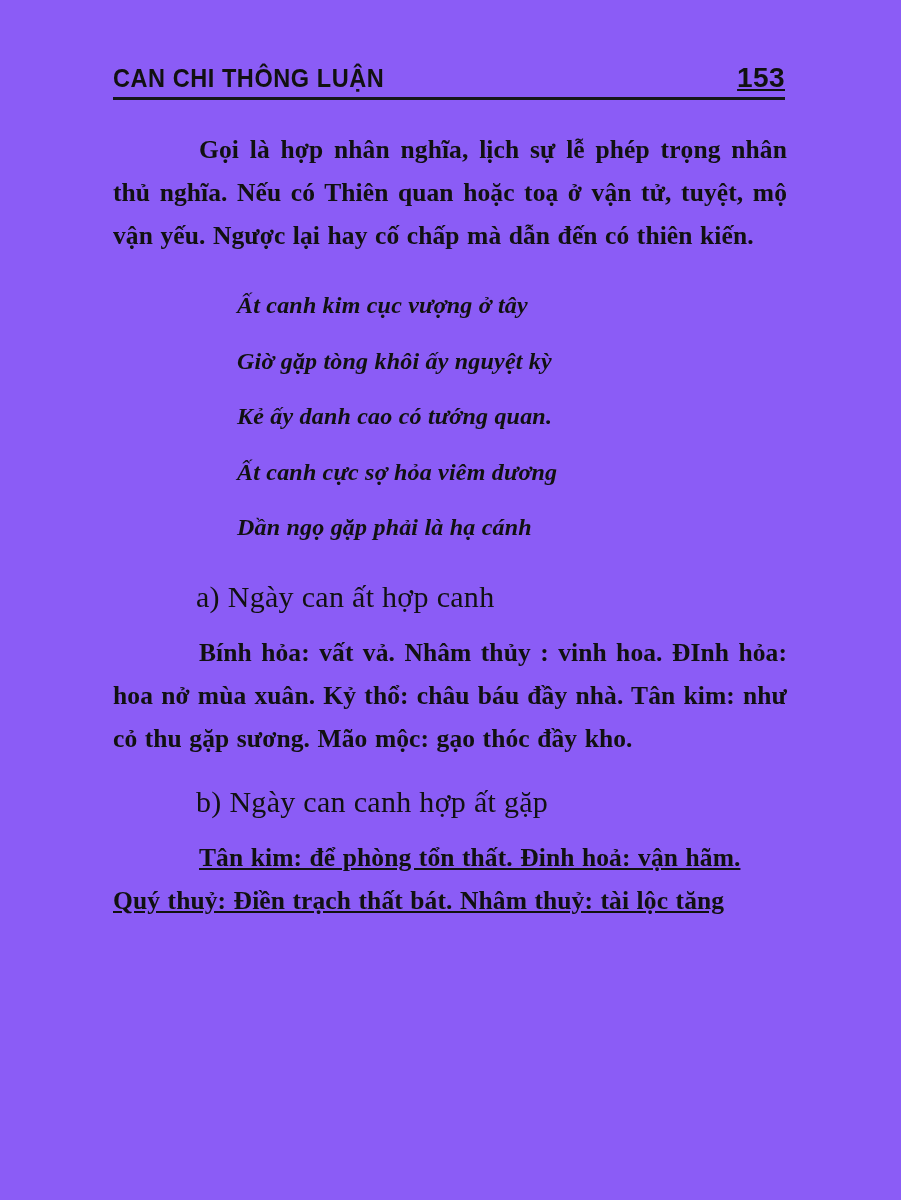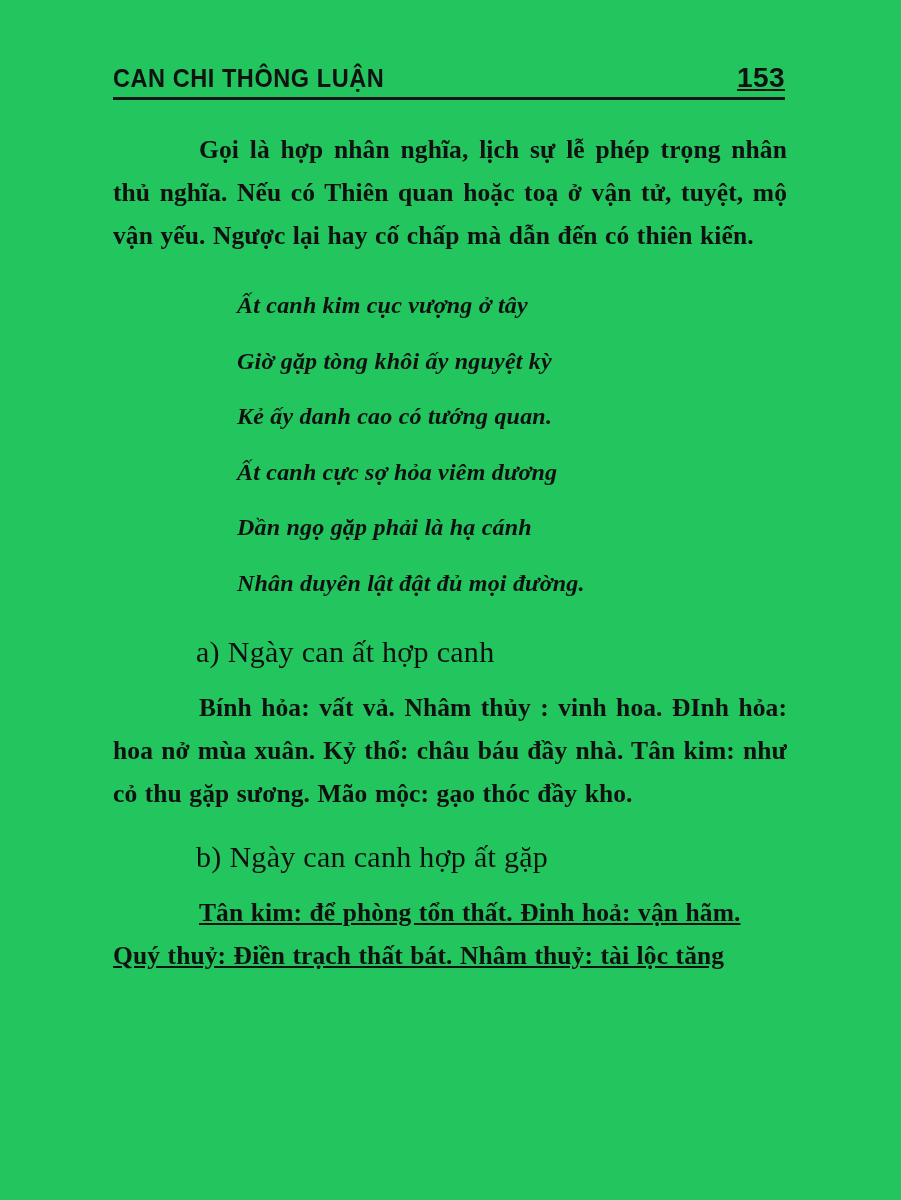--- a/index.html
+++ b/index.html
@@ -16,21 +16,21 @@
     color: #111111;
     position: relative;
   }
 
   .page {
     position: absolute;
     left: 0;
     top: 0;
     width: 901px;
     height: 1200px;
-    background: #22c55e;
+    background: #8b5cf6;
   }
 
   
   .running-head {
     position: absolute;
     left: 113px;
     top: 62px;
     width: 672px;
     display: flex;
     align-items: baseline;
@@ -134,21 +134,20 @@
     <p class="body-para">Gọi là hợp nhân nghĩa, lịch sự lễ phép trọng nhân thủ nghĩa. Nếu có Thiên quan hoặc toạ ở vận tử, tuyệt, mộ vận yếu. Ngược lại hay cố chấp mà dẫn đến có thiên kiến.</p>
 
     <div class="sp-after-intro"></div>
 
     <div class="poem">
       <div class="poem-line">Ất canh kim cục vượng ở tây</div>
       <div class="poem-line">Giờ gặp tòng khôi ấy nguyệt kỳ</div>
       <div class="poem-line">Kẻ ấy danh cao có tướng quan.</div>
       <div class="poem-line">Ất canh cực sợ hỏa viêm dương</div>
       <div class="poem-line">Dần ngọ gặp phải là hạ cánh</div>
-      <div class="poem-line">Nhân duyên lật đật đủ mọi đường.</div>
     </div>
 
     <div class="sp-after-poem"></div>
 
     <h2 class="subhead">a) Ngày can ất hợp canh</h2>
 
     <div class="sp-head-to-para"></div>
 
     <p class="body-para">Bính hỏa: vất vả. Nhâm thủy : vinh hoa. ĐInh hỏa: hoa nở mùa xuân. Kỷ thổ: châu báu đầy nhà. Tân kim: như cỏ thu gặp sương. Mão mộc: gạo thóc đầy kho.</p>
 

